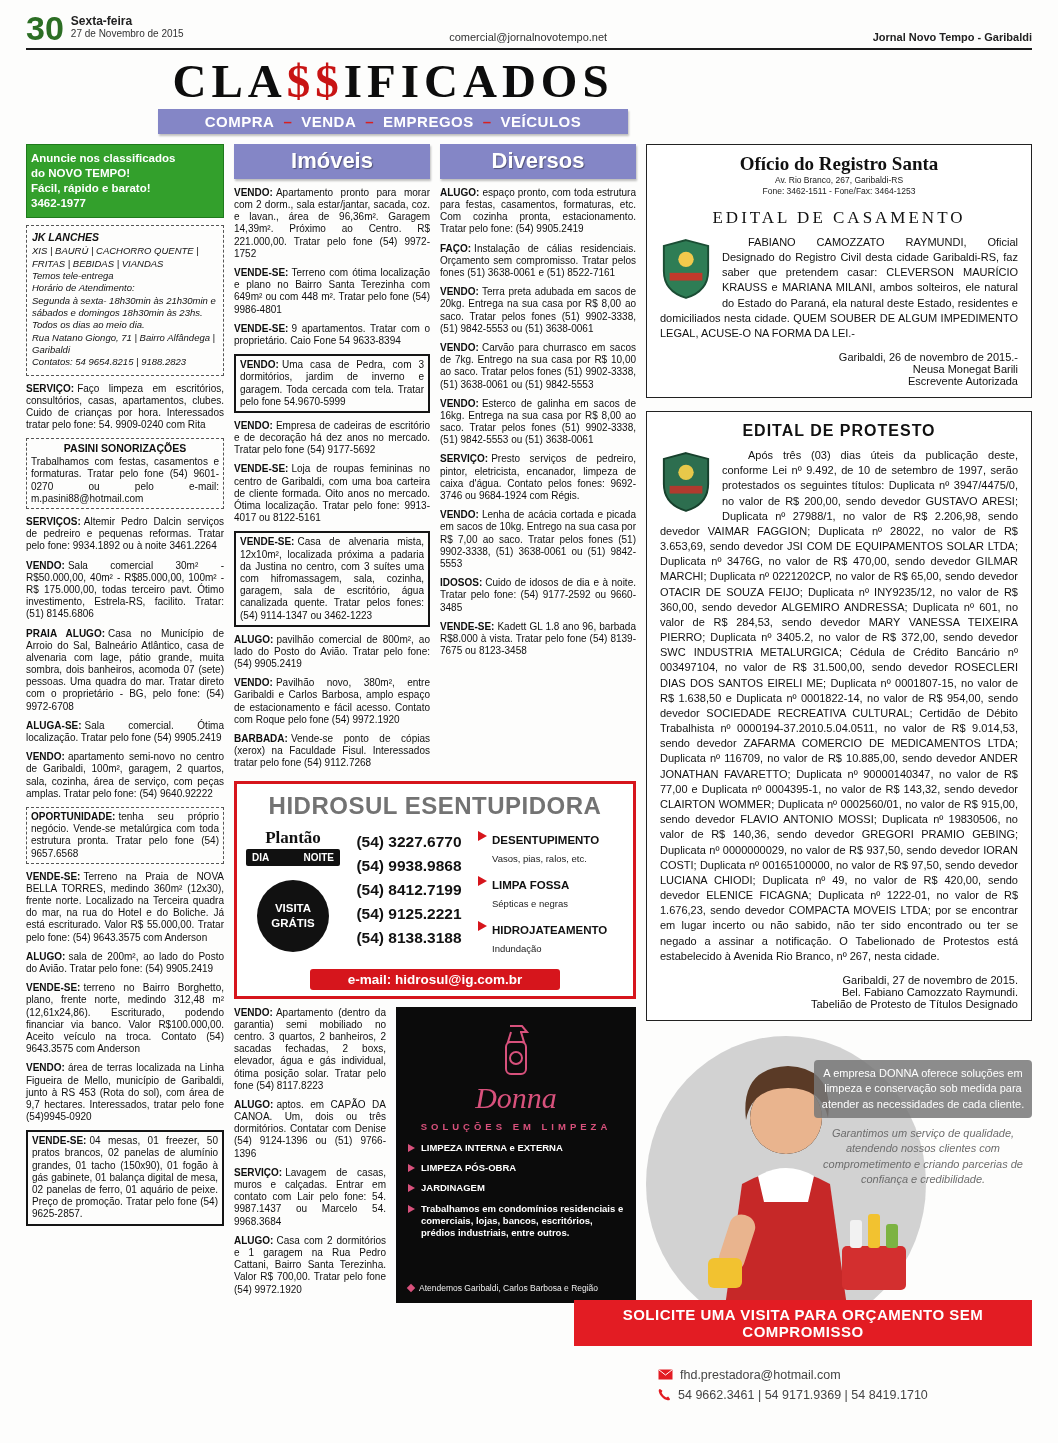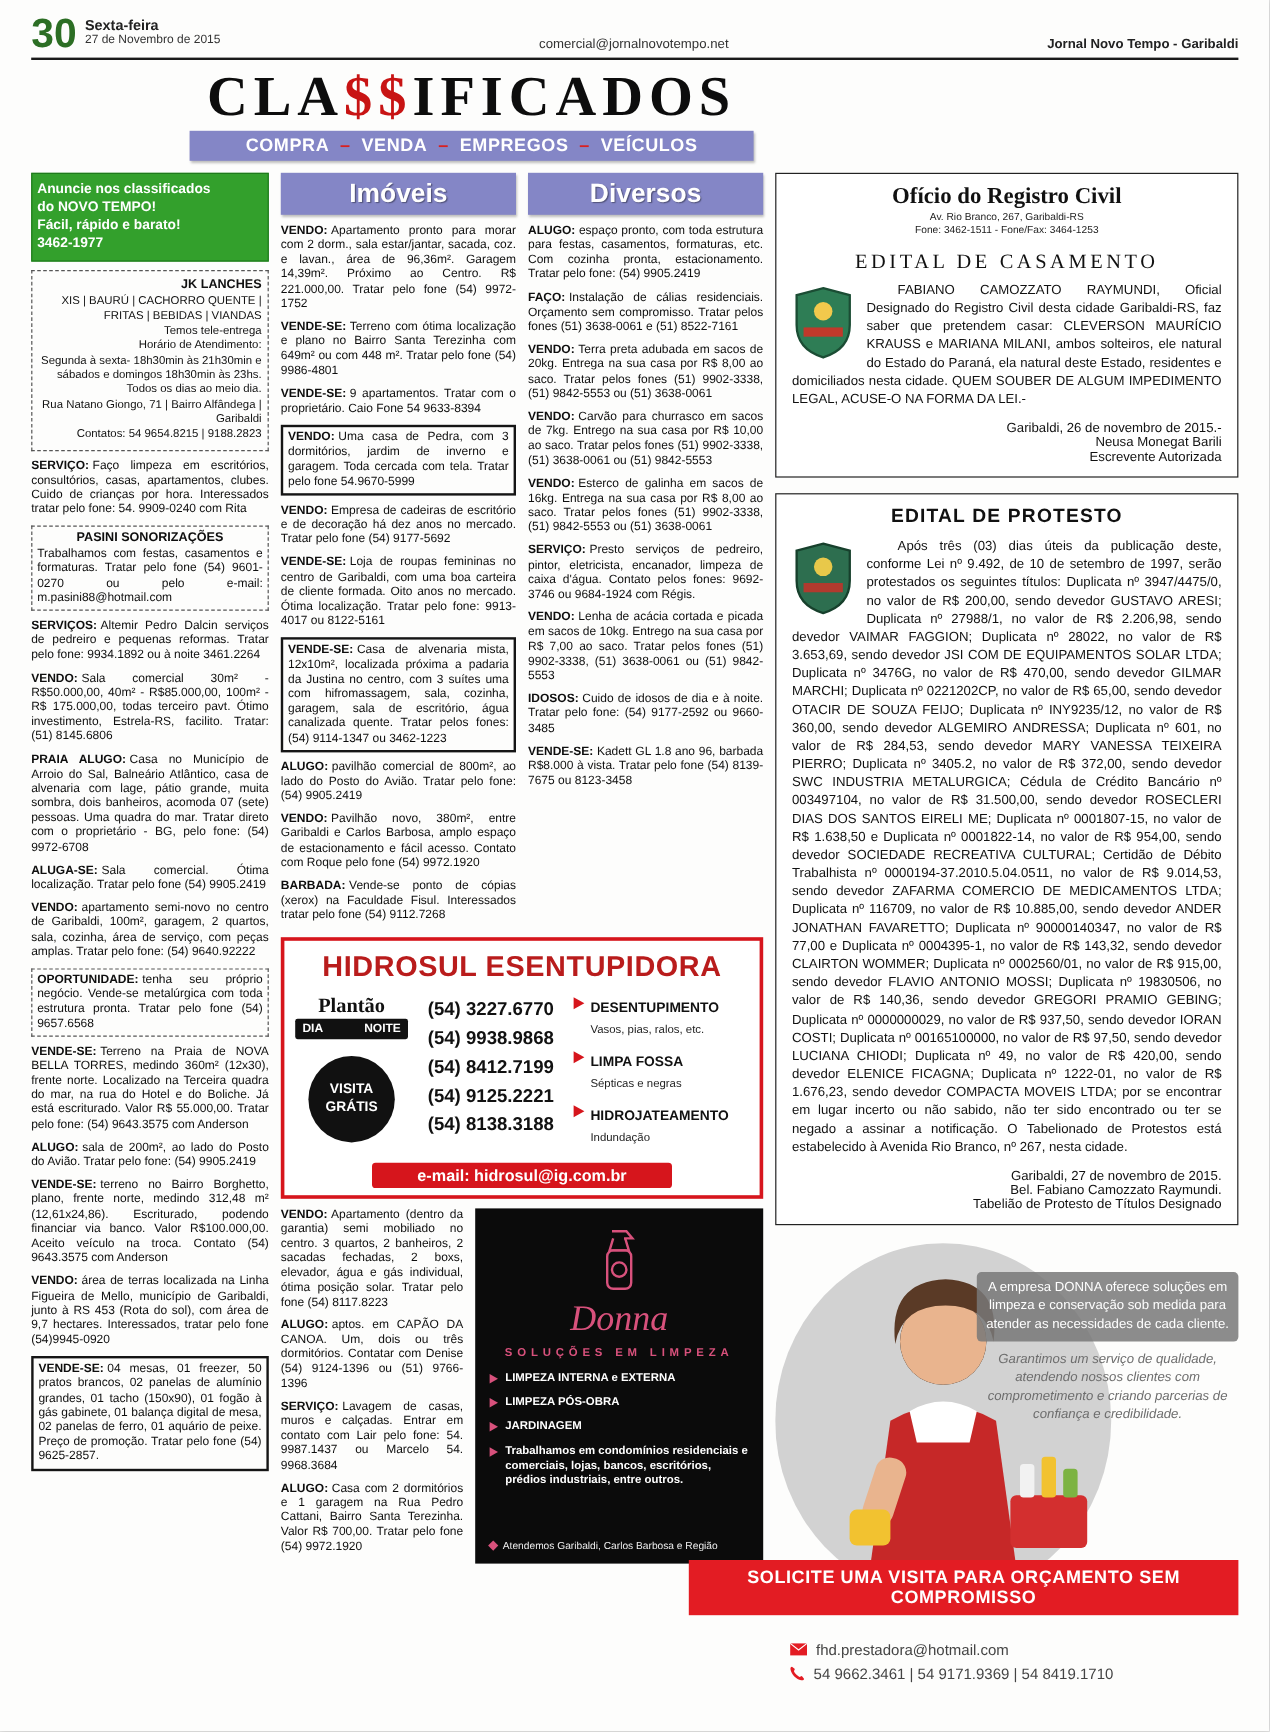--- a/index.html
+++ b/index.html
@@ -38,26 +38,26 @@
   
   .ad { font-size:10px; line-height:1.22; text-align:justify; margin-bottom:7px; color:#0e0e0e; }
   .ad .lead { font-weight:bold; margin-right:3px; }
   .ad .lead:empty { display:none; }
   .ad-title { font-weight:bold; text-align:center; font-size:10.5px; margin-bottom:1px; }
   .ad-title:empty { display:none; }
   .ad.boxed { border:2px solid #151515; padding:3px 4px; }
   .ad.dashed { border:1.5px dashed #555; padding:3px 4px; }
 
   .promo { background:#33a02c; border:1px solid #1f7a1c; color:#fff; font-weight:bold; font-size:11.5px; line-height:1.3; padding:6px 4px; margin-bottom:7px; }
-  .jkbox { border:1.5px dashed #555; text-align:right; font-size:9.5px; line-height:1.3; padding:5px 5px 6px; margin-bottom:7px; }
+  .jkbox { border:1.5px dashed #555; text-align:left; font-size:9.5px; line-height:1.3; padding:5px 5px 6px; margin-bottom:7px;font-style:italic; }
   .jk-title { font-weight:bold; font-size:10.5px; margin-bottom:1px; }
 
   
   .hidrosul { border:3px solid #d6151c; background:#fff; margin:4px 0 8px; padding:8px 9px 6px; }
-  .hid-title { color:#b91c1c; font-weight:900; font-size:24px; text-align:center; margin-bottom:8px; letter-spacing:.5px; }
+  .hid-title { color:#737373; font-weight:900; font-size:24px; text-align:center; margin-bottom:8px; letter-spacing:.5px; }
   .hid-body { display:flex; gap:6px; }
   .hid-left { width:94px; flex:none; text-align:center; }
   .plantao { font-size:17px; font-weight:bold; font-family:"Liberation Serif",serif; }
   .dianoite { background:#111; color:#fff; font-size:10px; font-weight:bold; padding:3px 6px; display:flex; justify-content:space-between; border-radius:2px; margin-top:1px; }
   .visita { background:#111; color:#fff; border-radius:50%; width:72px; height:72px; display:flex; align-items:center; justify-content:center; font-weight:bold; font-size:11.5px; margin:14px auto 0; text-align:center; line-height:1.25; }
   .hid-phones { flex:1; font-size:15.5px; font-weight:bold; text-align:center; line-height:1.55; padding-top:2px; }
   .hid-services { width:146px; flex:none; padding-top:2px; }
   .service { display:flex; gap:5px; margin-bottom:9px; align-items:flex-start; }
   .tri-red { width:0; height:0; border-left:9px solid #d6151c; border-top:5.5px solid transparent; border-bottom:5.5px solid transparent; margin-top:1px; flex:none; }
   .service-name { font-weight:900; font-size:11.5px; }
@@ -433,21 +433,21 @@
             <span class="diamond"></span>
             <span>Atendemos Garibaldi, Carlos Barbosa e Região</span>
           </div>
         </div>
       </div>
     </section>
 
     <section class="col4">
 
       <div class="box">
-        <div class="registro-title">Ofício do Registro Civil</div>
+        <div class="registro-title">Ofício do Registro Santa</div>
         <div class="registro-sub">Av. Rio Branco, 267, Garibaldi-RS</div>
         <div class="registro-sub">Fone: 3462-1511 - Fone/Fax: 3464-1253</div>
         <div class="edital-cas-title">EDITAL DE CASAMENTO</div>
         <div class="legal-body">
           <svg class="crest" width="52" height="62" viewBox="0 0 54 64">
             <path d="M27 2 L50 8 V34 C50 50 40 58 27 62 C14 58 4 50 4 34 V8 Z" fill="#2e7d55" stroke="#1b4d34" stroke-width="2"></path>
             <circle cx="27" cy="22" r="8" fill="#f2c94c"></circle>
             <rect x="10" y="36" width="34" height="8" fill="#c0392b"></rect>
           </svg>
           <span class="indent" style="display:block;">FABIANO CAMOZZATO RAYMUNDI, Oficial Designado do Registro Civil desta cidade Garibaldi-RS, faz saber que pretendem casar: CLEVERSON MAURÍCIO KRAUSS e MARIANA MILANI, ambos solteiros, ele natural do Estado do Paraná, ela natural deste Estado, residentes e domiciliados nesta cidade. QUEM SOUBER DE ALGUM IMPEDIMENTO LEGAL, ACUSE-O NA FORMA DA LEI.-</span>

